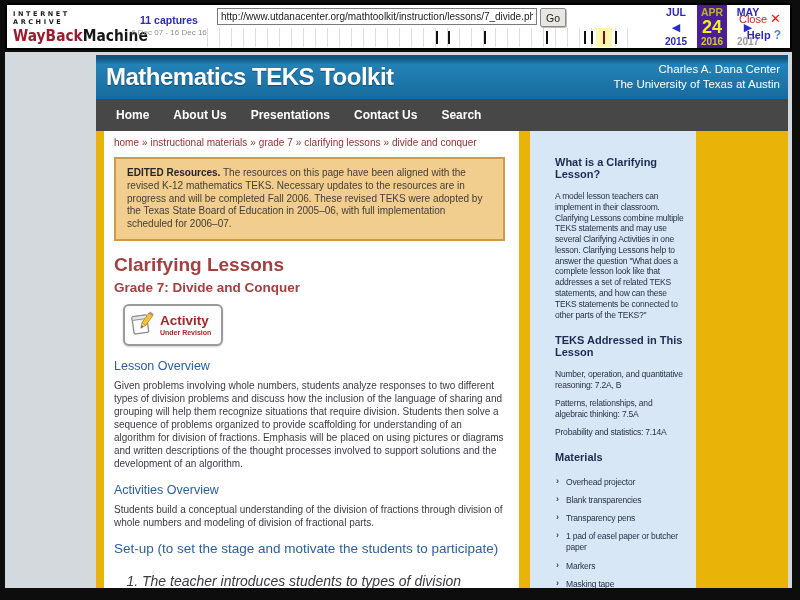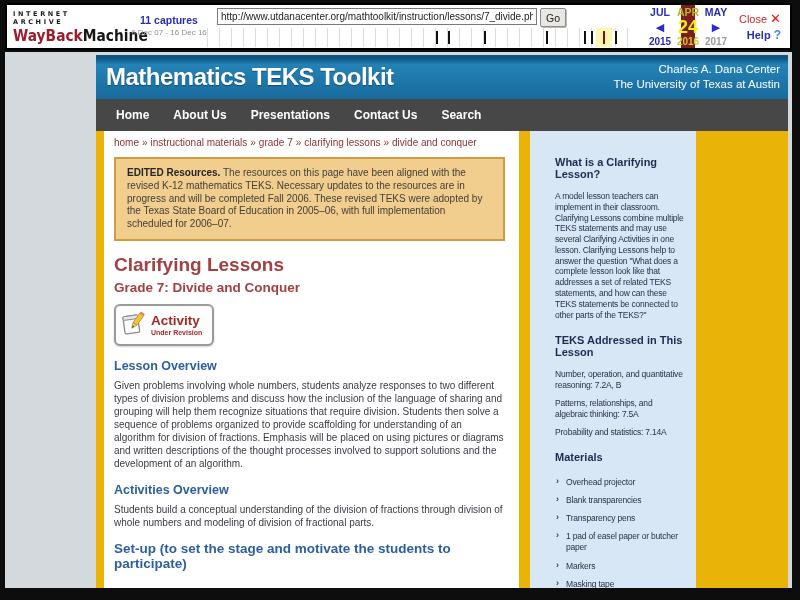--- a/index.html
+++ b/index.html
@@ -13,23 +13,23 @@
   .wb-logo-main .red{color:var(--wayback_red,#9a1f2e);}
   .wb-logo-main .blk{color:#161616;}
   .wb-captures{position:absolute;left:114px;top:9px;width:96px;text-align:center;cursor:pointer;}
   .wb-captures-count{font-size:10.5px;font-weight:bold;color:var(--wayback_blue,#3b3bb0);}
   .wb-captures-range{font-size:8px;color:#8d8d8d;margin-top:2px;}
   .wb-url{position:absolute;left:210px;top:3px;width:312px;height:15px;border:1px solid #7a7a7a;font-size:10px;color:#222;padding:0 3px;font-family:"Liberation Sans",sans-serif;}
   .wb-go{position:absolute;left:533px;top:3px;width:26px;height:19px;background:#e9e7e2;border:1px solid #8a8a8a;border-radius:2px;font-size:10.5px;color:#222;box-shadow:1px 1px 0 #bbb;cursor:pointer;display:flex;align-items:center;justify-content:center;}
   .wb-timeline{position:absolute;left:200px;top:23px;width:428px;height:19px;background:repeating-linear-gradient(90deg,#ffffff 0,#ffffff 11px,#ddd 11px,#ddd 12px);border-left:1px solid #ddd;cursor:pointer;}
   .wb-band{position:absolute;top:0;height:100%;background:#fdf6b1;}
   .wb-tick{position:absolute;top:3px;width:2px;height:13px;}
-  .wb-datenav{position:absolute;left:632px;top:0;height:43px;display:flex;}
+  .wb-datenav{position:absolute;left:648px;top:0;height:43px;display:flex;}
   .wb-dncol{width:42px;height:43px;display:flex;flex-direction:column;align-items:center;justify-content:space-between;padding:1px 0;box-sizing:border-box;}
-  .wb-dncol.black{width:14px;background:#7f1d1d;}
+  .wb-dncol.black{width:30px;background:#4c1d95;}
   .wb-month{font-size:10.5px;font-weight:bold;color:var(--wayback_blue,#2b2bb8);cursor:pointer;}
   .wb-month.cur{color:#b8b822;cursor:default;}
   .wb-day{font-size:18px;font-weight:bold;color:#f0f022;line-height:1;}
   .wb-year{font-size:10px;font-weight:bold;color:var(--wayback_blue,#2b2bb8);cursor:pointer;}
   .wb-year.cur{color:#cccc33;cursor:default;}
   .wb-year.gray{color:#9a9a9a;}
   .wb-arrow{font-size:11px;color:#2b2bd0;line-height:1;cursor:pointer;}
   .wb-close{position:absolute;right:9px;top:6px;font-size:11px;font-weight:normal;color:#c22;cursor:pointer;}
   .wb-close .x{color:#e11;font-size:13px;margin-left:3px;}
   .wb-help{position:absolute;right:9px;bottom:6px;font-size:11px;font-weight:bold;color:var(--wayback_blue,#2b2bb8);cursor:pointer;}
@@ -53,25 +53,25 @@
   
   .breadcrumb{font-size:10px;color:var(--breadcrumb_maroon,#8f3333);margin-bottom:9px;}
   .crumb{cursor:pointer;}
   .crumb.last{cursor:default;}
   .crumb-sep{margin:0 3px;}
   .notice{border:2px solid var(--notice_border,#cf9c42);background:var(--notice_bg,#f1cd8e);padding:8px 11px;font-size:10px;line-height:1.28;color:#44403a;margin-bottom:13px;}
   .notice b{color:#262626;}
   .h1{font-size:19px;color:var(--heading_red,#a34040);font-weight:bold;margin:8px 0 3px;}
   .h2{font-size:13.5px;color:var(--heading_red,#a34040);font-weight:bold;margin:4px 0 9px;}
   .badge-wrap{margin-bottom:10px;}
-  .badge{display:inline-flex;align-items:center;gap:5px;background:#fdfdfd;border:2px solid #9a9a9a;border-radius:6px;padding:4px 10px 4px 6px;box-shadow:0 1px 2px rgba(0,0,0,.18);}
+  .badge{display:inline-flex;align-items:center;gap:5px;background:#fdfdfd;border:2px solid #9a9a9a;border-radius:6px;padding:4px 10px 4px 6px;box-shadow:0 1px 2px rgba(0,0,0,.18);margin-left:9px;}
   .badge-text{display:flex;flex-direction:column;line-height:1;}
   .badge-line1{color:#a82828;font-weight:bold;font-size:13.5px;}
   .badge-line2{color:#a82828;font-weight:bold;font-size:7px;margin-top:2px;}
-  .h3{font-size:12.5px;color:var(--heading_blue,#2c5f9e);font-weight:bold;margin:13px 0 6px;}
+  .h3{font-size:12.5px;color:var(--heading_blue,#2c5f9e);font-weight:normal;margin:13px 0 6px;}
   .h3.large{font-size:13.5px;margin:12px 0 6px;}
   .main p{font-size:10px;line-height:1.3;color:#3b3b44;margin:0 0 11px;}
   .main ol{margin:16px 0 0;padding-left:28px;font-size:14px;line-height:1.3;color:#3b3b44;font-style:italic;}
 
   
   .sb-h{font-size:11px;font-weight:bold;color:#1d2b52;margin:14px 0 11px;}
   .sb-h.first{margin-top:13px;}
   .sidebar p{font-size:8.5px;letter-spacing:-.2px;line-height:1.27;color:#273149;margin:0 0 12px;}
   .sidebar p.teks{margin-bottom:7px;}
   .sb-list{list-style:none;margin:14px 0 0;padding:0;}

